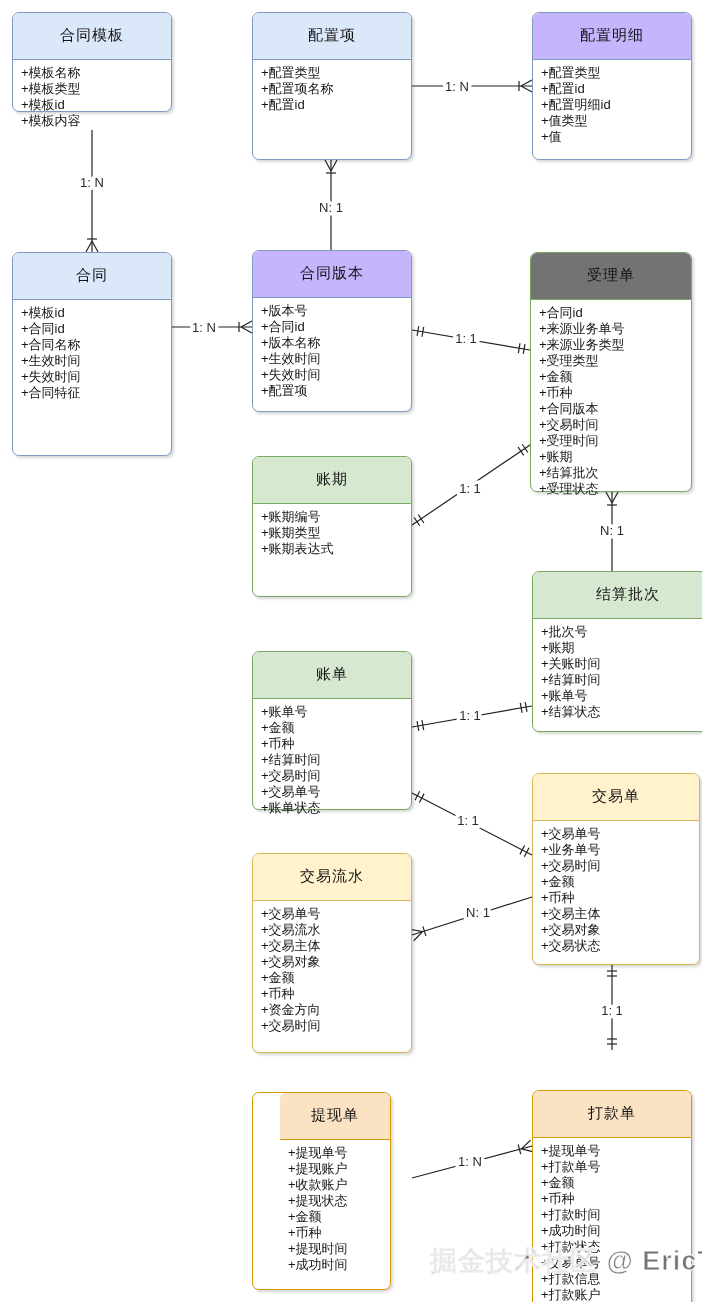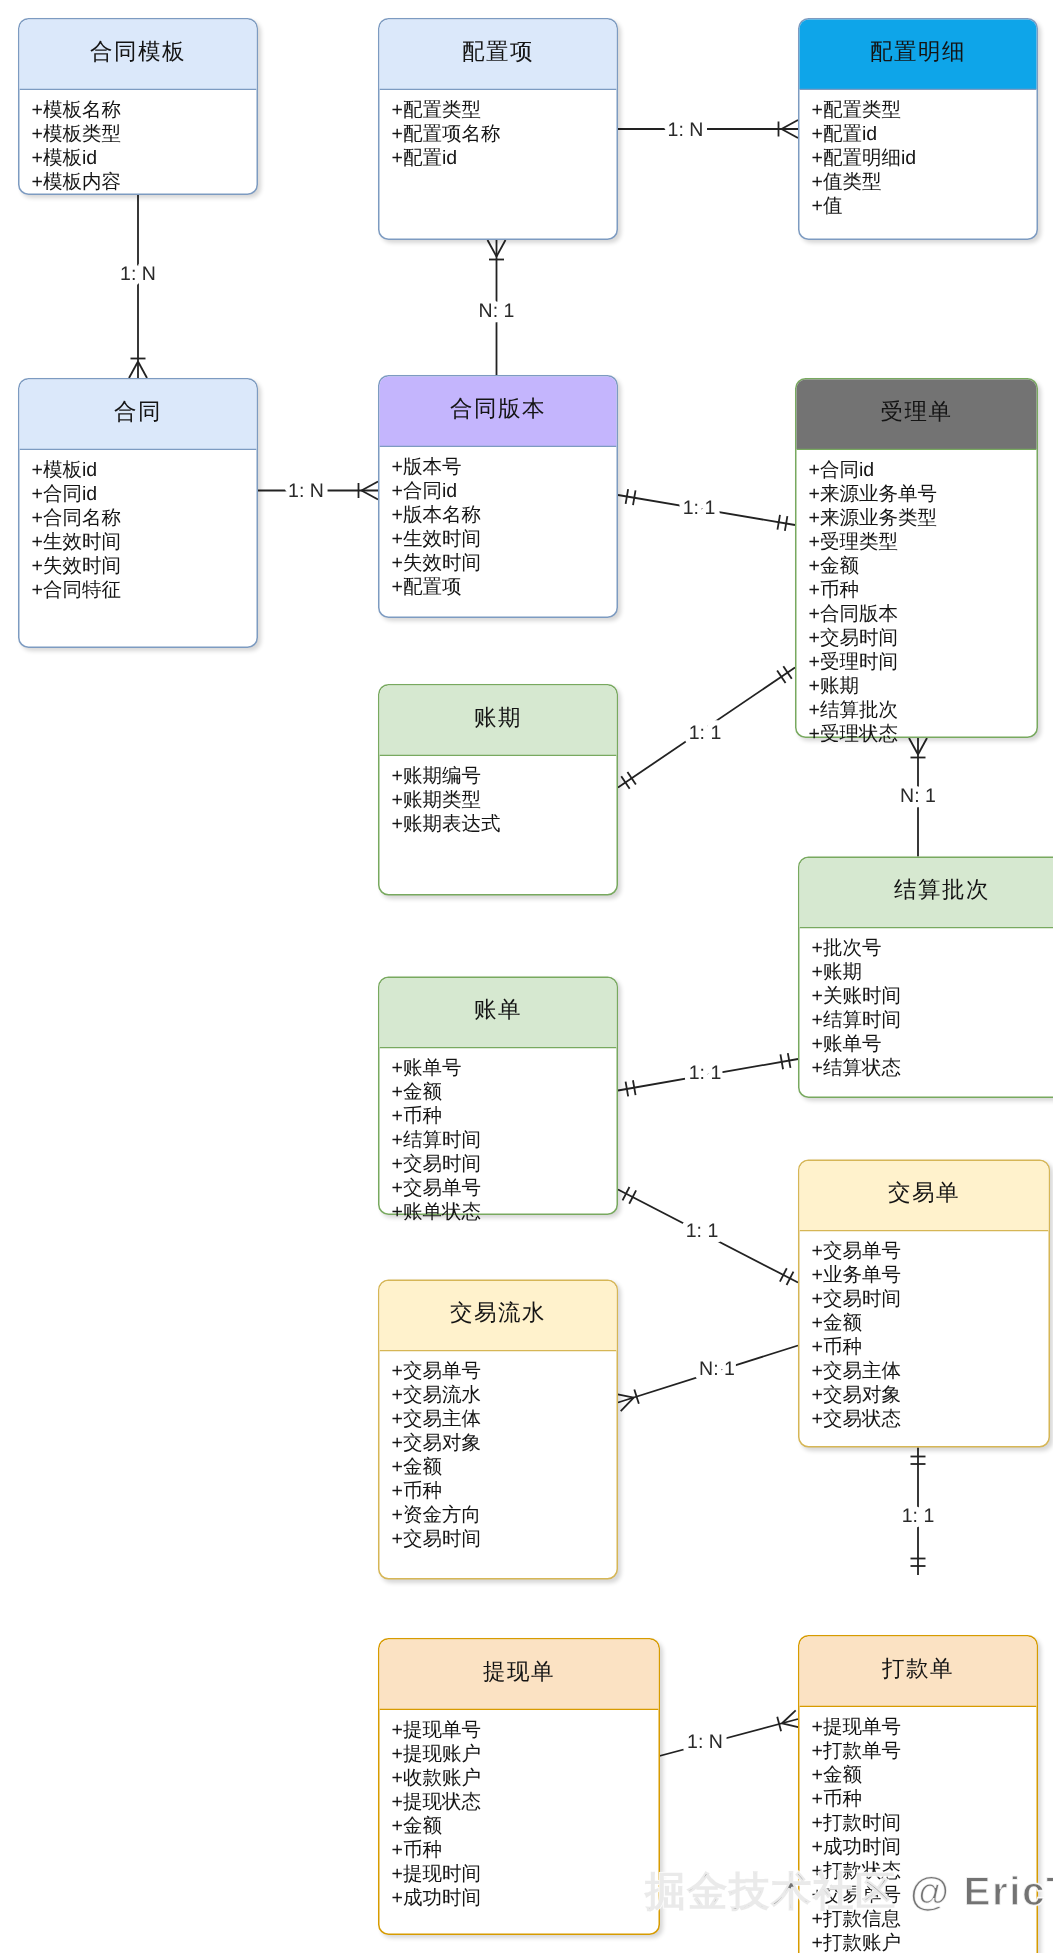--- a/index.html
+++ b/index.html
@@ -88,48 +88,48 @@
       <line x1="607" y1="1044" x2="617" y2="1044" stroke="#222222" stroke-width="1.2"></line>
       <line x1="607" y1="1039" x2="617" y2="1039" stroke="#222222" stroke-width="1.2"></line>
       <text x="612" y="1014.5" class="rel-label">1: 1</text>
       <line x1="412" y1="1178" x2="532" y2="1146" stroke="#222222" stroke-width="1.2"></line>
       <line x1="521.3714156643863" y1="1148.8342891561635" x2="533.545975903362" y2="1151.7974096376074" stroke="#222222" stroke-width="1.2"></line>
       <line x1="521.3714156643863" y1="1148.8342891561635" x2="530.454024096638" y2="1140.2025903623926" stroke="#222222" stroke-width="1.2"></line>
       <line x1="520.7272590379855" y1="1154.1807891552905" x2="518.1506325323821" y2="1144.5184397592782" stroke="#222222" stroke-width="1.2"></line>
       <text x="470" y="1165.5" class="rel-label">1: N</text>
     </svg>
   <div id="entities">
-      <div class="entity" style="left: 12px; top: 12px; width: 160px; height: 118px; border: 1.5px solid rgb(125, 155, 193);">
+      <div class="entity" style="left: 12px; top: 12px; width: 160px; height: 100px; border: 1.5px solid rgb(125, 155, 193);">
         <div class="hd" style="background: rgb(219, 232, 250); border-bottom: 1.5px solid rgb(125, 155, 193);">合同模板</div>
         <div class="bd">
           <span class="fld">+模板名称</span>
           <span class="fld">+模板类型</span>
           <span class="fld">+模板id</span>
           <span class="fld">+模板内容</span>
         </div>
       </div>
       <div class="entity" style="left: 252px; top: 12px; width: 160px; height: 148px; border: 1.5px solid rgb(125, 155, 193);">
         <div class="hd" style="background: rgb(219, 232, 250); border-bottom: 1.5px solid rgb(125, 155, 193);">配置项</div>
         <div class="bd">
           <span class="fld">+配置类型</span>
           <span class="fld">+配置项名称</span>
           <span class="fld">+配置id</span>
         </div>
       </div>
       <div class="entity" style="left: 532px; top: 12px; width: 160px; height: 148px; border: 1.5px solid rgb(125, 155, 193);">
-        <div class="hd" style="background: #0ea5e9; border-bottom: 1.5px solid rgb(125, 155, 193); text-align: center;">配置明细</div>
+        <div class="hd" style="background: #c4b5fd; border-bottom: 1.5px solid rgb(125, 155, 193); text-align: center;">配置明细</div>
         <div class="bd">
           <span class="fld">+配置类型</span>
           <span class="fld">+配置id</span>
           <span class="fld">+配置明细id</span>
           <span class="fld">+值类型</span>
           <span class="fld">+值</span>
         </div>
       </div>
-      <div class="entity" style="left: 12px; top: 252px; width: 160px; height: 180px; border: 1.5px solid rgb(125, 155, 193);">
+      <div class="entity" style="left: 12px; top: 252px; width: 160px; height: 204px; border: 1.5px solid rgb(125, 155, 193);">
         <div class="hd" style="background: rgb(219, 232, 250); border-bottom: 1.5px solid rgb(125, 155, 193);">合同</div>
         <div class="bd">
           <span class="fld">+模板id</span>
           <span class="fld">+合同id</span>
           <span class="fld">+合同名称</span>
           <span class="fld">+生效时间</span>
           <span class="fld">+失效时间</span>
           <span class="fld">+合同特征</span>
         </div>
       </div>
@@ -211,21 +211,21 @@
           <span class="fld">+交易单号</span>
           <span class="fld">+交易流水</span>
           <span class="fld">+交易主体</span>
           <span class="fld">+交易对象</span>
           <span class="fld">+金额</span>
           <span class="fld">+币种</span>
           <span class="fld">+资金方向</span>
           <span class="fld">+交易时间</span>
         </div>
       </div>
-      <div class="entity" style="left: 252px; top: 1092px; width: 188px; height: 198px; border: 1.5px solid rgb(215, 155, 0);">
+      <div class="entity" style="left: 252px; top: 1092px; width: 139px; height: 198px; border: 1.5px solid rgb(215, 155, 0); padding-left: 27px;">
         <div class="hd" style="background: rgb(251, 226, 195); border-bottom: 1.5px solid rgb(215, 155, 0);">提现单</div>
         <div class="bd">
           <span class="fld">+提现单号</span>
           <span class="fld">+提现账户</span>
           <span class="fld">+收款账户</span>
           <span class="fld">+提现状态</span>
           <span class="fld">+金额</span>
           <span class="fld">+币种</span>
           <span class="fld">+提现时间</span>
           <span class="fld">+成功时间</span>

